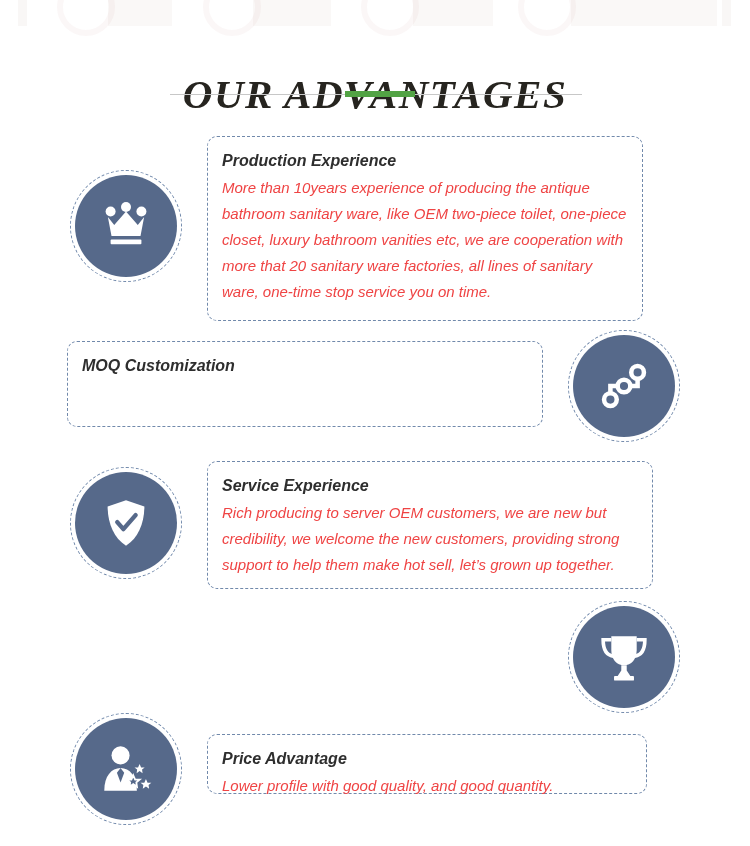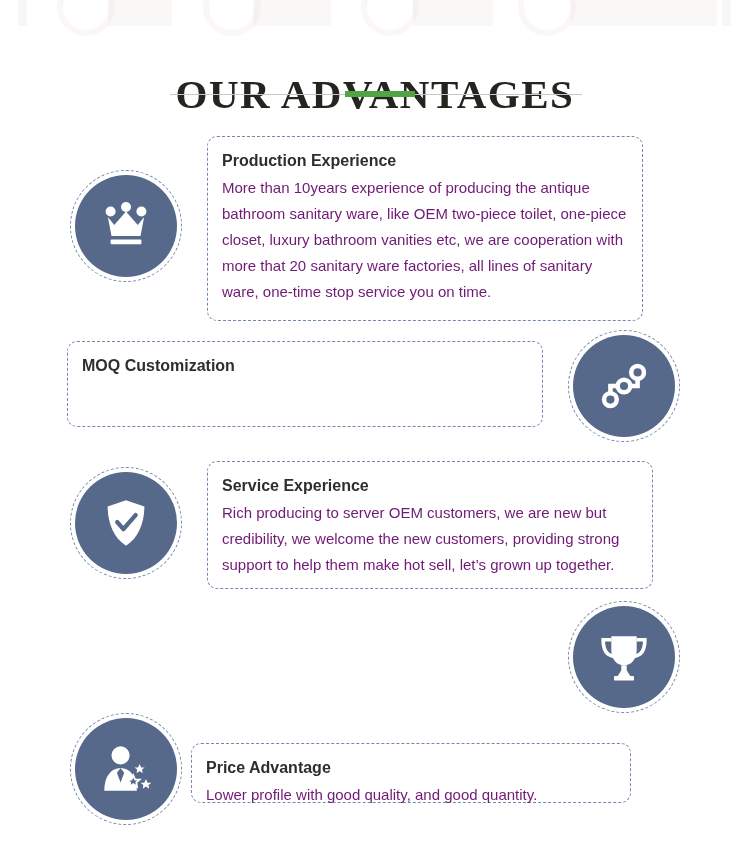--- a/index.html
+++ b/index.html
@@ -1,18 +1,18 @@
 <!DOCTYPE html>
 <html><head>
 <meta charset="utf-8">
 <style>
   html,body{margin:0;padding:0;background:#fff;}
   #stage{
     position:relative;width:750px;height:846px;background:#ffffff;
-    overflow:hidden;font-family:"Liberation Sans","DejaVu Sans",sans-serif;
+    overflow:hidden;font-family:"Liberation Sans","DejaVu Sans",sans-serif;font-style:italic;
   }
   
   .faded{position:absolute;opacity:0.07;}
   .faded-bar{background:#b08a80;}
   .faded-circle{background:transparent;border:6px solid #c09088;border-radius:50%;}
   .faded-text{background:#b89890;}
   
   .heading{
     position:absolute;top:38px;left:0;width:750px;text-align:center;
     font-family:"Liberation Serif","DejaVu Serif",serif;font-weight:bold;
@@ -20,37 +20,37 @@
   }
   .divider-line{position:absolute;top:94px;left:170px;width:412px;height:1px;background:#c7c7c7;}
   .divider-accent{position:absolute;top:91px;left:345px;width:70px;height:6px;}
   
   .card{
     position:absolute;box-sizing:border-box;background:#fff;
     border:1px dashed #7189ab;border-radius:10px;
     padding:12px 14px 10px 14px;
   }
   .card-title{font-size:16px;font-weight:bold;color:#2e2e2e;line-height:24px;}
-  .card-body{font-size:15px;color:#701a75;line-height:26px;margin-top:2px;}
+  .card-body{font-size:15px;color:#ef4444;line-height:26px;margin-top:2px;}
   
   .badge{
     position:absolute;width:112px;height:112px;box-sizing:border-box;
     border:1px dashed #7189ab;border-radius:50%;padding:4px;
   }
   .badge-inner{
     width:102px;height:102px;border-radius:50%;
     display:flex;align-items:center;justify-content:center;
   }
   .badge-inner svg{display:block;}
   
   .card-1{left:207px;top:136px;width:436px;height:185px;}
   .card-2{left:67px; top:341px;width:476px;height:86px;}
   .card-3{left:207px;top:461px;width:446px;height:128px;}
   .card-4{left:67px; top:625px;width:476px;height:65px;}
-  .card-5{left:191px;top:734px;width:440px;height:60px;margin-top:9px;}
+  .card-5{left:207px;top:734px;width:440px;height:60px;}
   .badge-1{left:70px; top:170px;}
   .badge-2{left:568px;top:330px;}
   .badge-3{left:70px; top:467px;}
   .badge-4{left:568px;top:601px;}
   .badge-5{left:70px; top:713px;}
 </style>
 </head>
 <body>
 
 <div id="stage">

